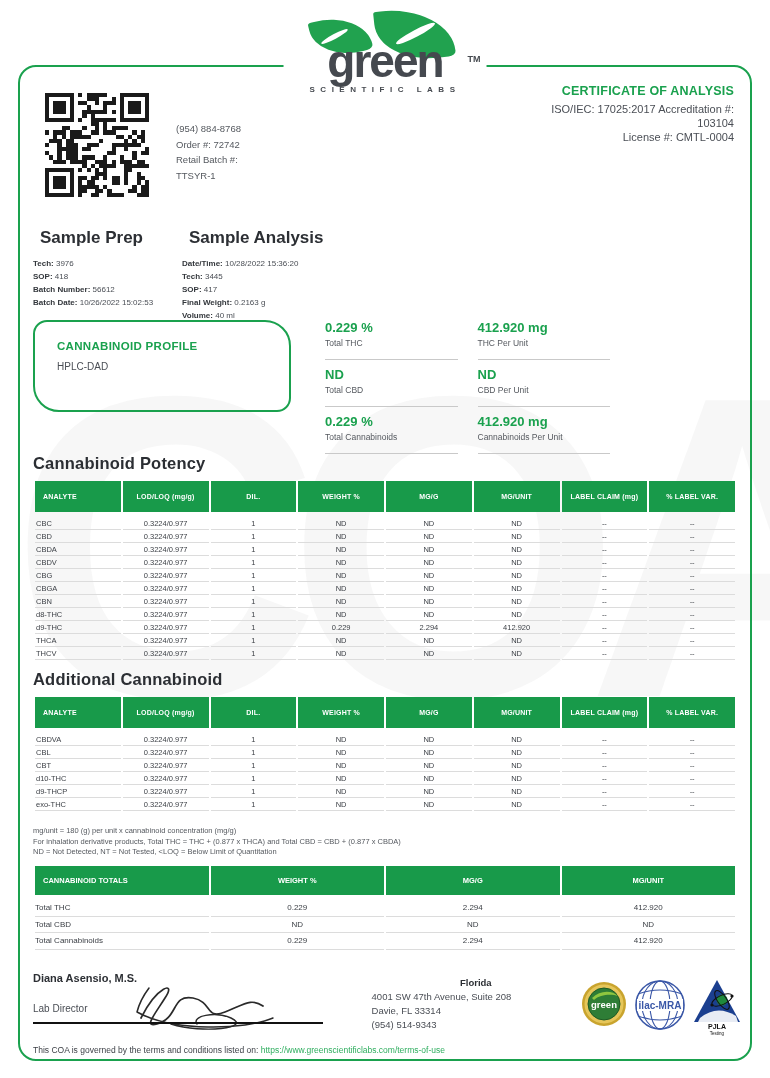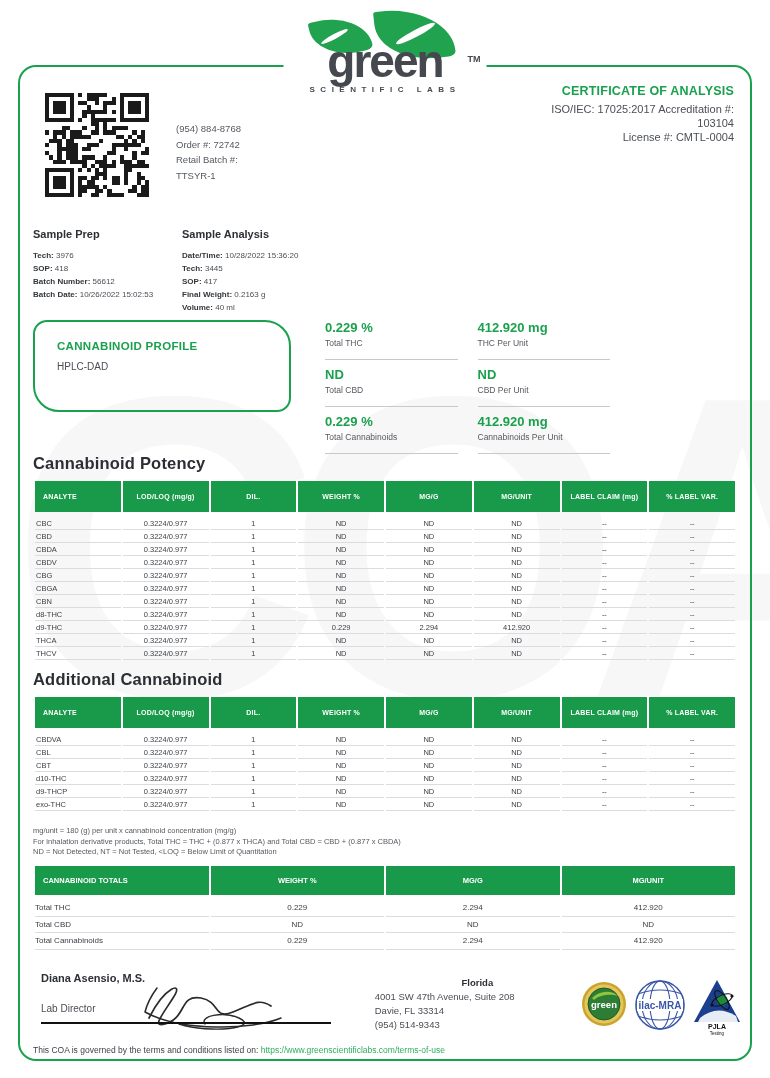--- a/index.html
+++ b/index.html
@@ -31,21 +31,21 @@
 
   .cert-block { position:absolute; top:84px; right:36px; text-align:right; }
   .cert-title { color:#1aa14e; font-size:12.5px; font-weight:bold; letter-spacing:0.2px; }
   .cert-line { color:#4a4e55; font-size:11px; margin-top:4px; line-height:14px;margin-left:6px; }
 
   .qr { position:absolute; left:45px; top:93px; width:104px; height:104px; }
   .order-info { position:absolute; left:176px; top:121px; font-size:9.5px; color:#55595f; line-height:15.5px; }
 
   
   .samples { position:absolute; top:228px; left:33px; display:flex; }
-  .sample-col h3 { font-size:11px; font-weight:bold; color:#2c2f34; margin-bottom:9px; }
+  .sample-col h3 { font-size:17px; font-weight:bold; color:#2c2f34; margin-bottom:9px;margin-left:7px; }
   .sample-col { width:149px; }
   .sample-col + .sample-col { width:auto; }
   .field-row { font-size:8px; line-height:13px; color:#4a4e55; }
   .field-label { font-weight:bold; color:#33373c; }
 
   
   .profile-row { position:absolute; top:316px; left:33px; right:33px; }
   .profile-box { position:absolute; left:0; top:4px; width:258px; height:92px;
     border:2px solid #1aa14e; border-radius:14px 26px 14px 26px; padding:18px 12px 0 22px; background:transparent; }
   .profile-title { color:#1aa14e; font-size:11.5px; font-weight:bold; letter-spacing:0.3px; }
@@ -77,21 +77,21 @@
   table.totals thead th { background:#189a4a; color:#fff; font-size:7.5px; font-weight:bold;
     height:29px; text-align:center; padding:0 4px; }
   table.totals thead th:first-child { text-align:left; padding-left:8px; }
   table.totals tbody::before { content:""; display:table-row; height:5px; }
   table.totals tbody td { font-size:8px; color:#3a3e44; height:16.5px; text-align:center;
     border-bottom:1px solid #dcdcdc; }
   table.totals tbody td:first-child { text-align:left; }
 
   
   .footer-row { position:absolute; top:972px; left:33px; right:28px; display:flex; }
-  .sig-block { position:relative; width:322px; height:58px;margin-left:8px; }
+  .sig-block { position:relative; width:322px; height:58px; }
   .sig-name { font-size:11px; font-weight:bold; color:#2c2f34; }
   .sig-role { position:absolute; left:0; top:31px; font-size:10px; color:#4a4e55; }
   .sig-svg { position:absolute; left:80px; top:2px; }
   .sig-line { position:absolute; left:0; top:50px; width:290px; border-bottom:2.5px solid #111; }
   .addr-block { width:212px; padding-top:4px; font-size:9.5px; color:#4a4e55; line-height:14px; margin-left:22px; }
   .addr-title { font-weight:bold; color:#2c2f34;text-align:center; }
   .badges { display:flex; gap:5px; margin-left:auto; padding-top:6px; }
 
   .terms { position:absolute; top:1045px; left:33px; font-size:8.5px; color:#3b3f45; }
   .terms a { color:#2fae5f; text-decoration:none; }

